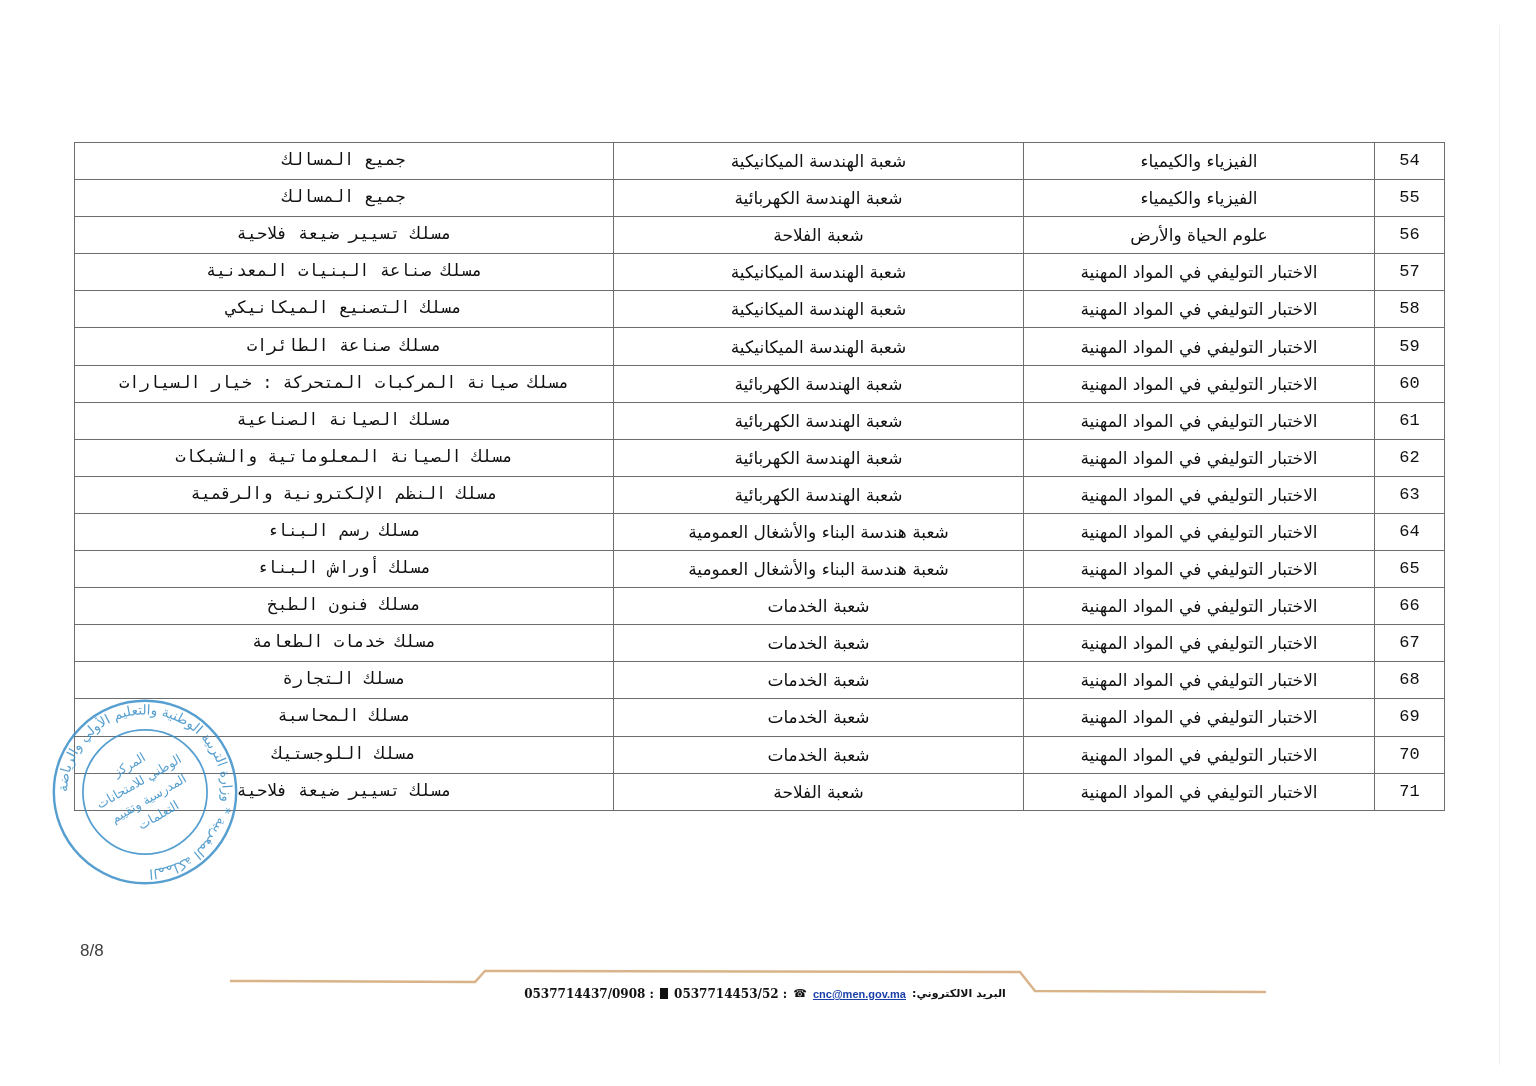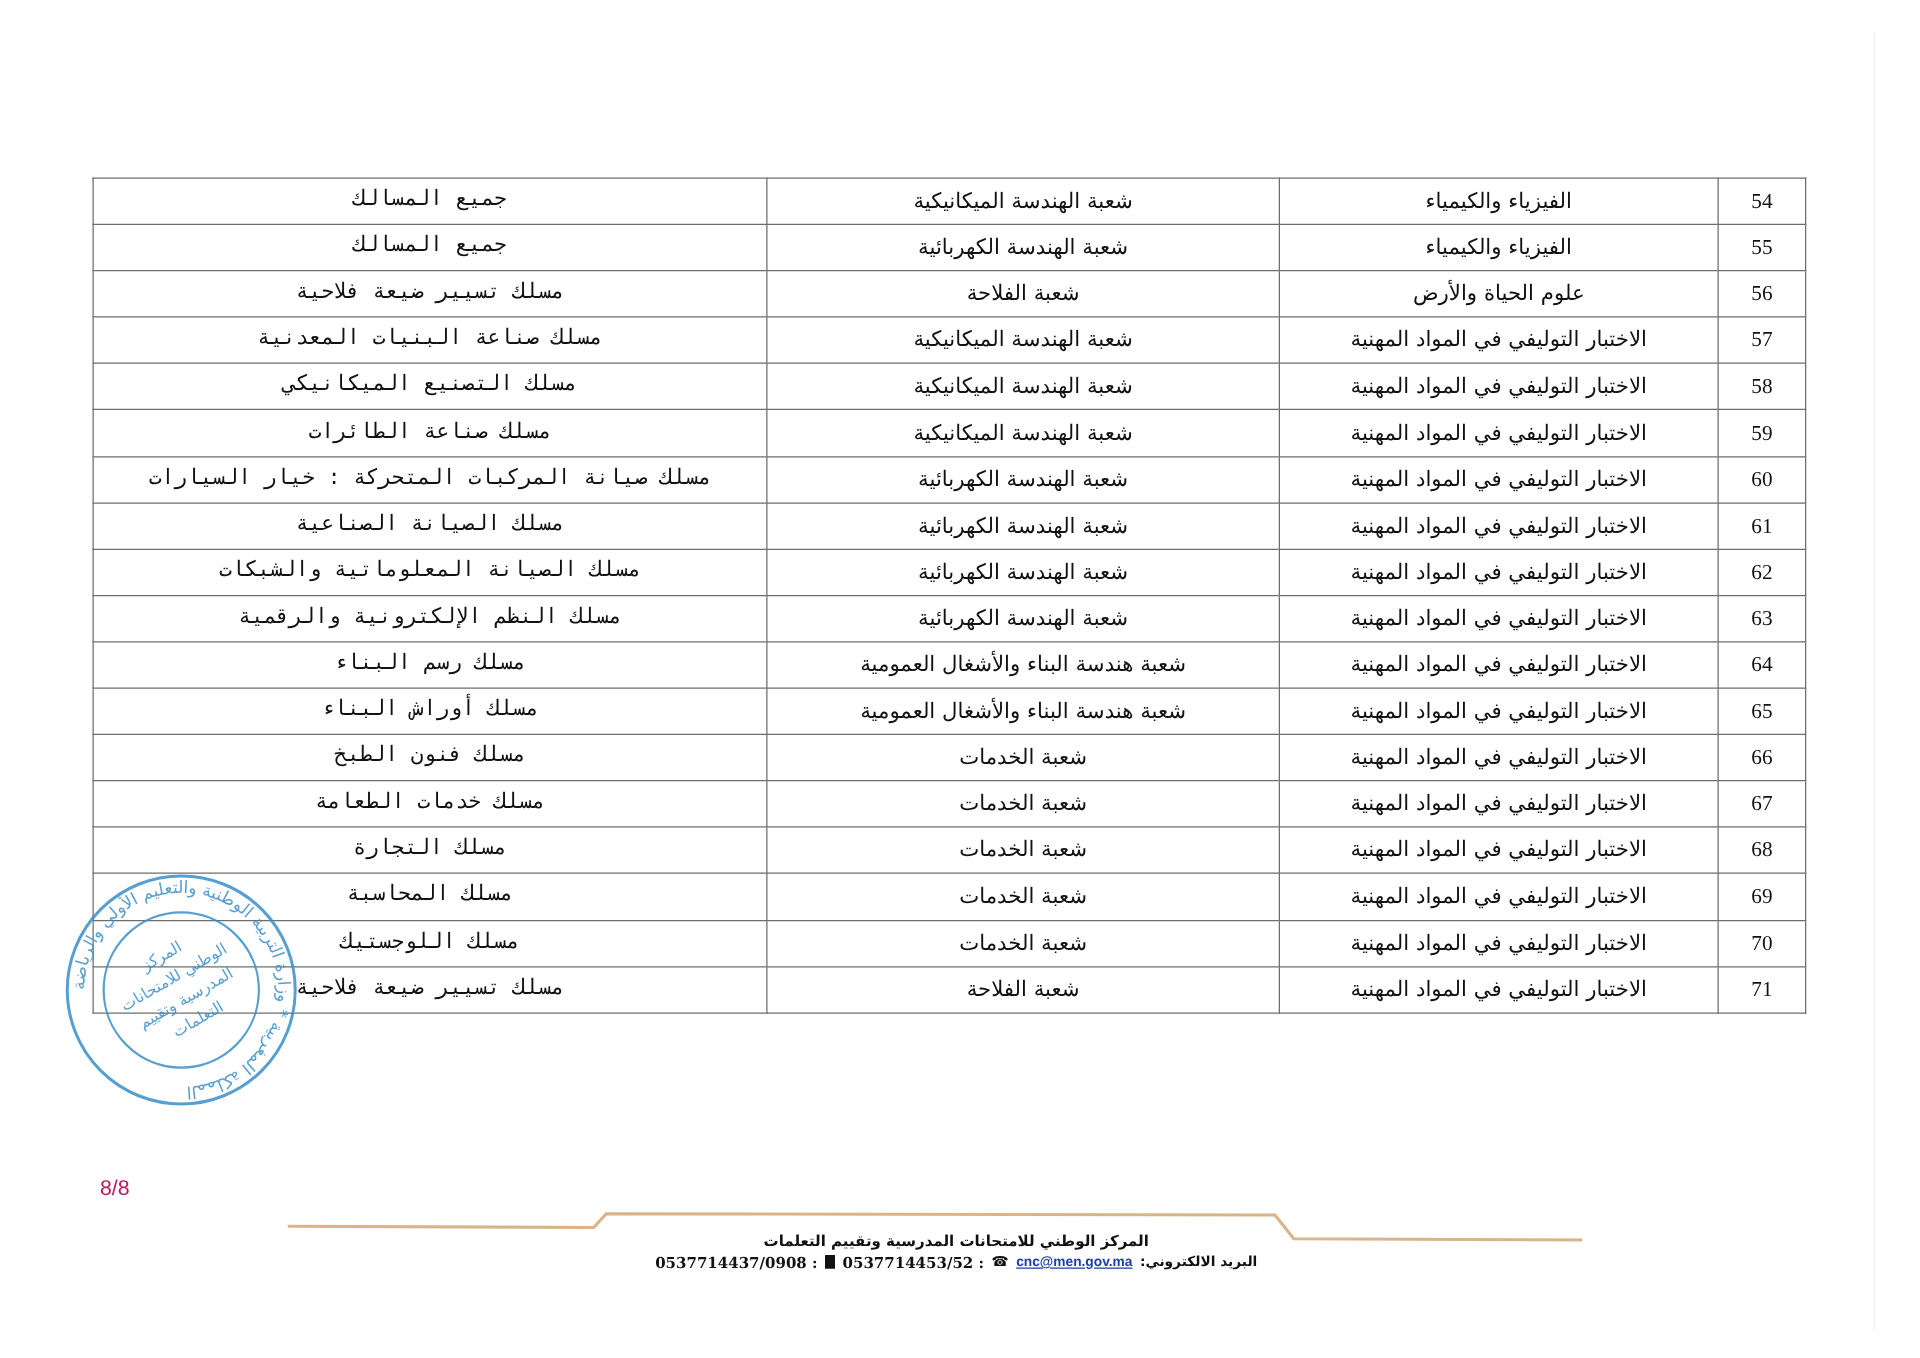--- a/index.html
+++ b/index.html
@@ -9,26 +9,26 @@
   }
   .page-edge { position:absolute; left:1499px; top:25px; width:1px; height:1040px; background:#f1f1f1; }
   table.grid {
     position:absolute; left:74px; top:142px; width:1368px;
     border-collapse:collapse; direction:rtl; table-layout:fixed;
   }
   table.grid td {
     border:1.2px solid #6d6d6d; height:36.1px; padding:0; text-align:center; vertical-align:middle;
     font-size:17px; line-height:18px; white-space:nowrap; overflow:hidden;
   }
-  td.c-num { width:69px; font-family:Liberation Serif, serif; font-size:25px; text-align:center; direction:ltr; padding-top:5px;margin-top:48px; }
+  td.c-num { width:69px; font-family:Liberation Mono, monospace; font-size:25px; text-align:center; direction:ltr; padding-top:5px;margin-top:48px; }
   td.c-subj { width:350px; text-align:center; }
   td.c-branch { width:409px;margin-top:45px; }
   td.c-track { width:538px;font-family:Liberation Mono, monospace; }
   .stamp { position:absolute; left:48px; top:695px; width:194px; height:194px; pointer-events:none; opacity:0.85; }
-  .page-num { position:absolute; left:80px; top:941px; font-family:"Liberation Sans", sans-serif; font-size:17px; color:#be185d; }
+  .page-num { position:absolute; left:80px; top:941px; font-family:"Liberation Sans", sans-serif; font-size:17px; color:#404040; }
   .footer-line { position:absolute; left:230px; top:968px; width:1036px; height:30px; }
   .footer { position:absolute; left:480px; top:985px; width:570px; direction:rtl; text-align:center; }
   .f1 { font-size:17px; font-weight:bold; line-height:22px; }
   .f2 { font-size:12px; font-weight:bold; line-height:16px; }
   .f3 { font-size:11px; font-weight:bold; line-height:18px; white-space:nowrap; display:flex; justify-content:center; gap:6px; direction:rtl; }
   .f3 .num { font-family:"DejaVu Serif", serif; direction:ltr; font-size:12px; }
   .f3 .email { color:#1a3fa8; text-decoration:underline; direction:ltr; font-family:Liberation Sans, sans-serif; }
 </style>
 </head>
 <body>
@@ -166,21 +166,20 @@
   </g>
 </svg>
 
 <div class="page-num">8/8</div>
 
 <svg class="footer-line" viewBox="0 0 1036 30" preserveAspectRatio="none">
   <path d="M0,13 L245,14 L255,3 L790,4 L805,23 L1036,24" fill="none" stroke="#d9b48a" stroke-width="2.5"></path>
 </svg>
 
 <div class="footer">
-  <div class="f2">المركز الوطني للامتحانات المدرسية وتقييم التعلمات</div>
   <div class="f3">
     <span>البريد الالكتروني:</span>
     <span class="email">cnc@men.gov.ma</span>
     <span>☎</span>
     <span class="num">0537714453/52 :</span>
     <span style="display:inline-block;width:8px;height:11px;background:#111;margin-top:3px;"></span>
     <span class="num">0537714437/0908 :</span>
   </div>
 </div>
 

